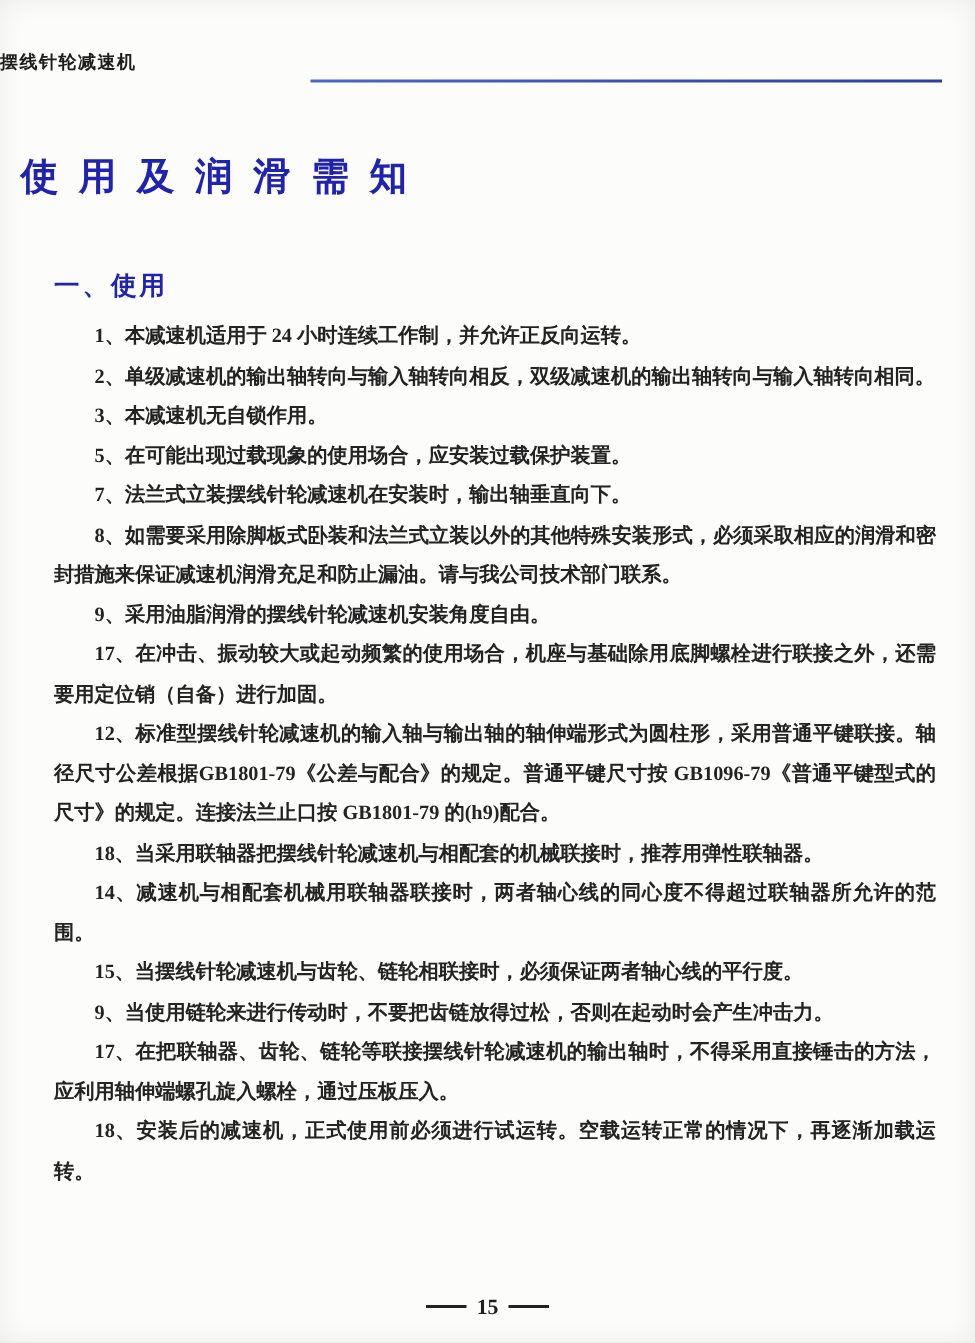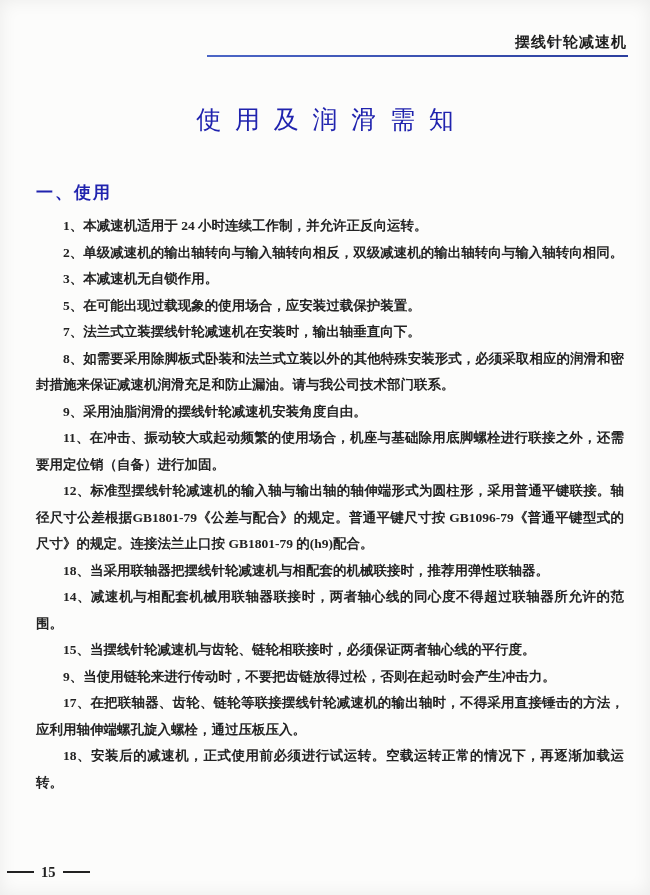--- a/index.html
+++ b/index.html
@@ -10,40 +10,38 @@
     margin: 0 auto;
     background: #fcfcfb;
     box-shadow: inset 0 0 18px rgba(0,0,0,0.07);
     font-family: "Liberation Serif", "DejaVu Serif", serif;
     color: #232323;
     overflow: hidden;
   }
   
   .header { padding-top: 33px; }
   .header-title {
-    text-align: right;
     padding-right: 23px;
-    font-size: 15px;
+    font-size: 12px;
     font-weight: bold;
     letter-spacing: 1px;
     color: #1d1d1d;
   }
   .header-rule {
     height: 2px;
     width: 421px;
     margin: 3px 22px 0 auto;
     background: linear-gradient(to right, #4c66c6, #2c3f9e);
   }
   
   .main-title {
     margin: 46px 0 0 0;
-    text-align: center;
     color: #2023ae;
     font-size: 25px;
-    font-weight: normal;
+    font-weight: bold;
     letter-spacing: 0.55em;
     padding-left: 0.55em;
     font-family: "Liberation Sans", "DejaVu Sans", sans-serif;
   }
   
   .section-heading {
     margin: 45px 0 0 36px;
     color: #2023ae;
     font-size: 17px;
     font-weight: bold;
@@ -60,21 +58,21 @@
   .body-text p { margin: 0; text-indent: 2em; }
   .body-text p.underlined {
     text-underline-offset: 3px;
     text-decoration-thickness: 1.3px;
   }
   
   .footer {
     position: absolute;
     left: 0; right: 0;
     bottom: 14px;
-    text-align: left;
+    text-align: center;
     font-size: 14.5px;
     font-weight: bold;
     color: #1f1f1f;
   }
   .footer .dash {
     display: inline-block;
     width: 27px;
     height: 2px;
     background: #222;
     vertical-align: middle;
@@ -96,21 +94,21 @@
   <h2 class="section-heading">一、使用</h2>
 
   <div class="body-text">
     <p>1、本减速机适用于 24 小时连续工作制，并允许正反向运转。</p>
     <p>2、单级减速机的输出轴转向与输入轴转向相反，双级减速机的输出轴转向与输入轴转向相同。</p>
     <p>3、本减速机无自锁作用。</p>
     <p>5、在可能出现过载现象的使用场合，应安装过载保护装置。</p>
     <p>7、法兰式立装摆线针轮减速机在安装时，输出轴垂直向下。</p>
     <p>8、如需要采用除脚板式卧装和法兰式立装以外的其他特殊安装形式，必须采取相应的润滑和密封措施来保证减速机润滑充足和防止漏油。请与我公司技术部门联系。</p>
     <p>9、采用油脂润滑的摆线针轮减速机安装角度自由。</p>
-    <p>11、在冲击、振动较大或起动频繁的使用场合，机座与基础除用底脚螺栓进行联接之外，还需要用定位销（自备）进行加固。</p>
+    <p>17、在冲击、振动较大或起动频繁的使用场合，机座与基础除用底脚螺栓进行联接之外，还需要用定位销（自备）进行加固。</p>
     <p>12、标准型摆线针轮减速机的输入轴与输出轴的轴伸端形式为圆柱形，采用普通平键联接。轴径尺寸公差根据GB1801-79《公差与配合》的规定。普通平键尺寸按 GB1096-79《普通平键型式的尺寸》的规定。连接法兰止口按 GB1801-79 的(h9)配合。</p>
     <p>18、当采用联轴器把摆线针轮减速机与相配套的机械联接时，推荐用弹性联轴器。</p>
     <p>14、减速机与相配套机械用联轴器联接时，两者轴心线的同心度不得超过联轴器所允许的范围。</p>
     <p>15、当摆线针轮减速机与齿轮、链轮相联接时，必须保证两者轴心线的平行度。</p>
     <p>9、当使用链轮来进行传动时，不要把齿链放得过松，否则在起动时会产生冲击力。</p>
     <p class="underlined">17、在把联轴器、齿轮、链轮等联接摆线针轮减速机的输出轴时，不得采用直接锤击的方法，应利用轴伸端螺孔旋入螺栓，通过压板压入。</p>
     <p>18、安装后的减速机，正式使用前必须进行试运转。空载运转正常的情况下，再逐渐加载运转。</p>
   </div>
 
   <div class="footer">

